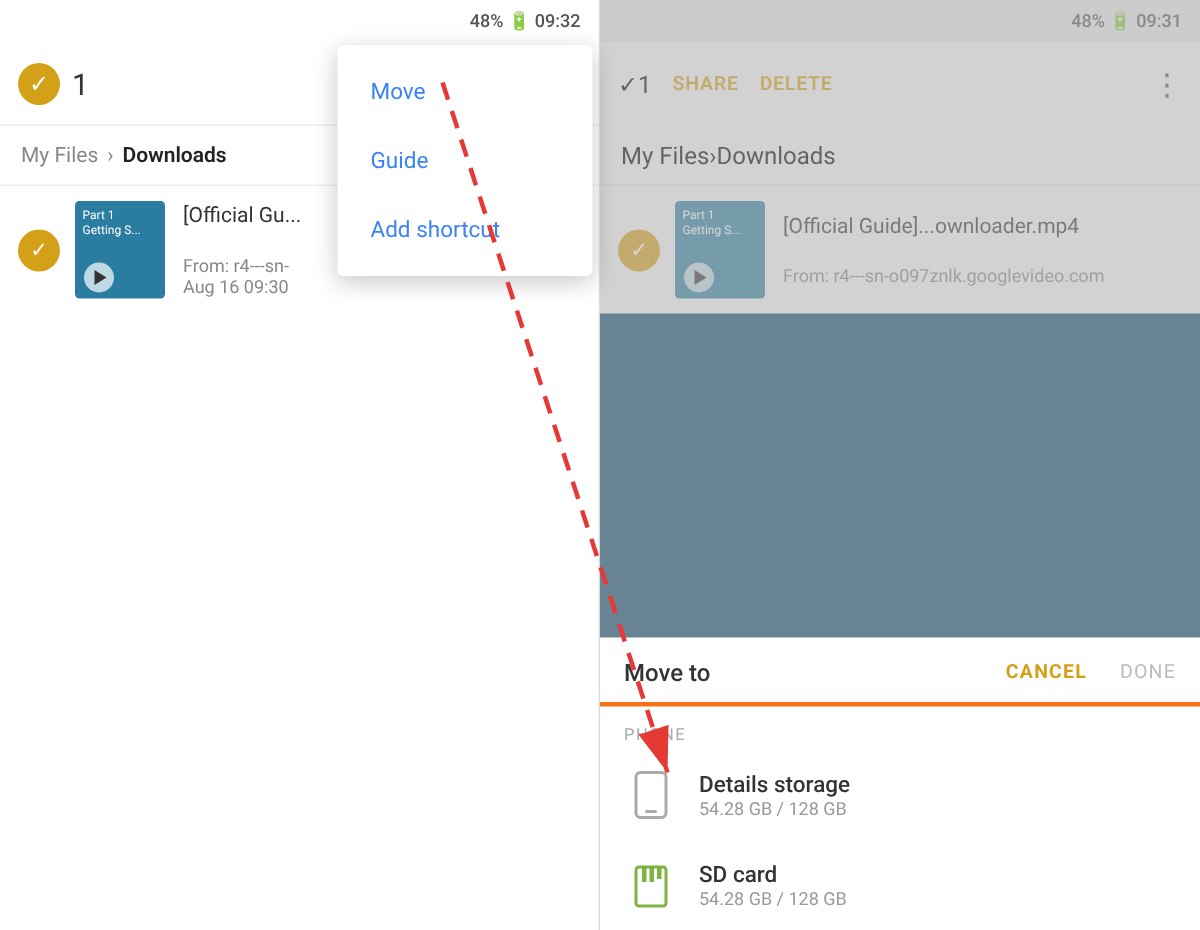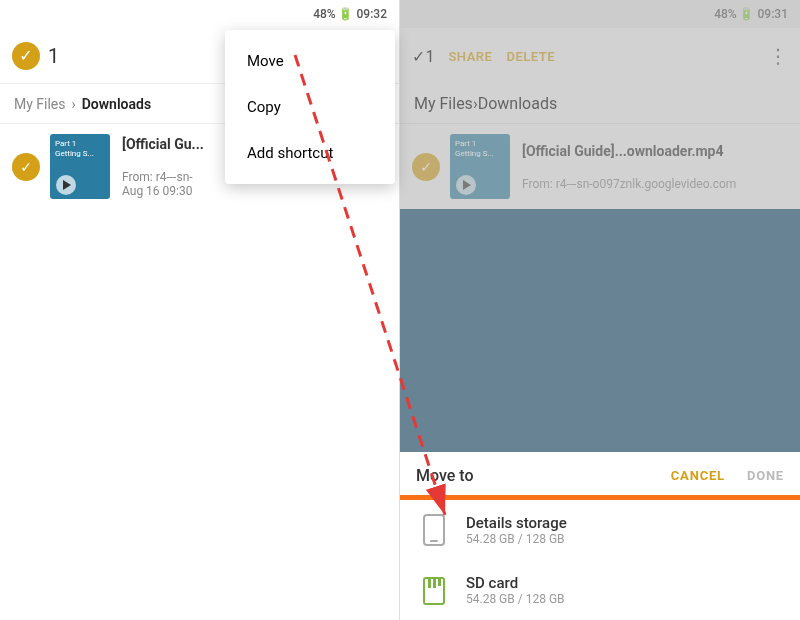--- a/index.html
+++ b/index.html
@@ -164,21 +164,21 @@
       content: '';
       border-left: 8px solid #333;
       border-top: 5px solid transparent;
       border-bottom: 5px solid transparent;
       margin-left: 2px;
     }
 
     .file-info .file-name {
       font-size: 14px;
       color: #333;
-      font-weight: 700;
+      font-weight: 400;
       margin-bottom: 18px;
     }
 
     .file-info .file-meta {
       font-size: 12px;
       color: #888;
     }
 
     
     .context-menu {
@@ -189,21 +189,21 @@
       border-radius: 4px;
       box-shadow: 0 4px 16px rgba(0,0,0,0.22);
       width: 170px;
       z-index: 100;
       padding: 8px 0;
     }
 
     .context-menu-item {
       padding: 14px 22px;
       font-size: 15px;
-      color: #000000;
+      color: #3b82f6;
       cursor: pointer;
     }
 
     
     .right-panel {
       width: 400px;
       height: 620px;
       background: #0c4a6e;
       position: relative;
       display: flex;
@@ -271,42 +271,42 @@
       right: 0;
       background: #fff;
       z-index: 60;
       border-radius: 0;
     }
 
     .move-to-header {
       display: flex;
       align-items: center;
       padding: 14px 16px 10px 16px;
-      border-bottom: 5px solid #f97316;
+      border-bottom: 3px solid #f97316;
     }
 
     .move-to-title {
       font-size: 16px;
       color: #333;
       font-weight: 500;
       flex: 1;
     }
 
     .move-to-cancel {
       font-size: 13px;
       color: #d4a017;
       font-weight: 700;
       letter-spacing: 0.8px;
       margin-right: 22px;
     }
 
     .move-to-done {
       font-size: 13px;
       color: #bbb;
-      font-weight: 700;
+      font-weight: 400;
       letter-spacing: 0.8px;
     }
 
     .section-label {
       font-size: 11px;
       color: #aaa;
       letter-spacing: 1px;
       padding: 12px 16px 4px 16px;
     }
 
@@ -390,21 +390,21 @@
     </div>
     <div class="file-info">
       <div class="file-name">[Official Gu...</div>
       <div class="file-meta">From: r4---sn-</div>
       <div class="file-meta">Aug 16 09:30</div>
     </div>
   </div>
 
   <div class="context-menu">
     <div class="context-menu-item">Move</div>
-    <div class="context-menu-item">Copy</div>
+    <div class="context-menu-item">Guide</div>
     <div class="context-menu-item">Add shortcut</div>
   </div>
 </div>
 
 <div class="right-panel">
   <div class="status-bar">
     <span class="battery-time">
       <span>48%</span>
       🔋
       <span>09:31</span>
@@ -439,20 +439,21 @@
 
   <div class="overlay"></div>
 
   <div class="move-to-dialog">
     <div class="move-to-header">
       <span class="move-to-title">Move to</span>
       <span class="move-to-cancel">CANCEL</span>
       <span class="move-to-done">DONE</span>
     </div>
 
+    <div class="section-label">PHONE</div>
 
     <div class="storage-item">
       <div class="storage-icon phone-icon">
         <svg viewBox="0 0 24 32" fill="none" xmlns="http://www.w3.org/2000/svg">
           <rect x="2" y="1" width="20" height="30" rx="3" stroke="#aaa" stroke-width="2" fill="none"></rect>
           <rect x="8" y="26" width="8" height="2" rx="1" fill="#aaa"></rect>
         </svg>
       </div>
       <div class="storage-info">
         <div class="storage-name">Details storage</div>

